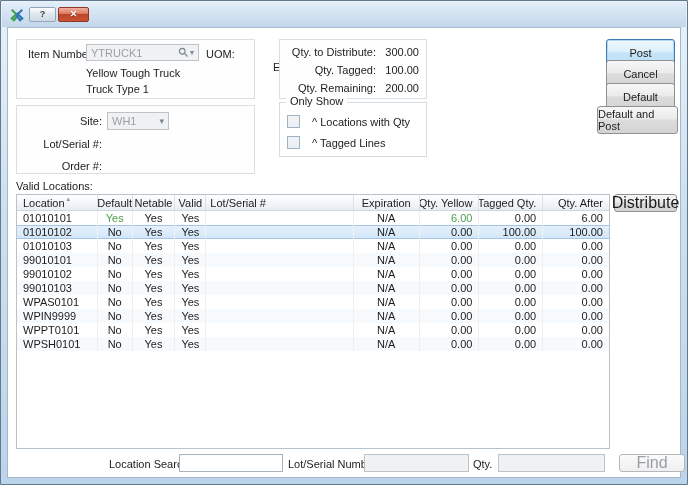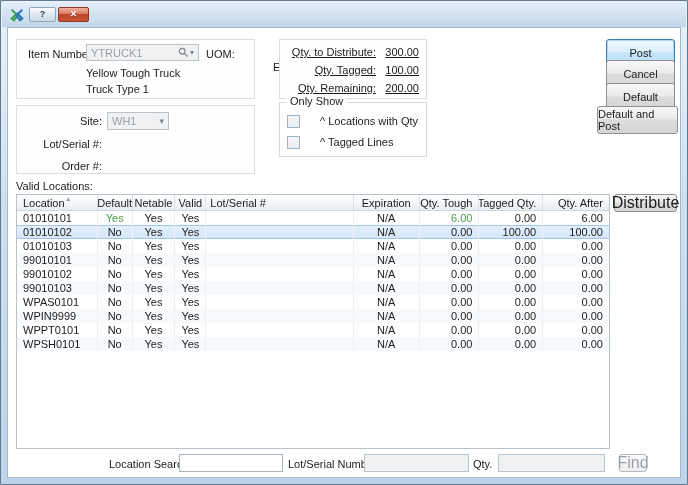--- a/index.html
+++ b/index.html
@@ -39,27 +39,27 @@
     position:absolute; background:#f0f1f2; border:1px solid #bcc3c9; color:#9aa0a6;
     display:flex; align-items:center; padding:0 4px;
   }
   .enabled-input{
     position:absolute; background:#ffffff; border:1px solid #a9b4bd; color:#1c1c1c;
     display:flex; align-items:center; padding:0 4px;
   }
   .lookup{ margin-left:auto; display:flex; align-items:center; gap:1px; }
   .dd-arrow{ margin-left:auto; color:#7b8794; font-size:9px; }
   
-  .qty-row{ display:flex; height:18px; align-items:center; padding:0 7px 0 4px;text-decoration:underline; }
+  .qty-row{ display:flex; height:18px; align-items:center; padding:0 7px 0 4px; }
   .qty-row .ql{ flex:0 0 92px; text-align:right; }
   .qty-row .qv{ flex:1 1 auto; text-align:right; }
   
   .groupbox{ position:absolute; border:1px solid #d6dbe0; }
   .legend{ position:absolute; top:-8px; left:6px; background:#ffffff; padding:0 4px; }
-  .chk-row{ position:absolute; display:flex; align-items:flex-start; gap:20px; }
+  .chk-row{ position:absolute; display:flex; align-items:center; gap:12px; }
   .checkbox{ width:13px; height:13px; border:1px solid #9fb2c1;
     background:linear-gradient(180deg,#f2f5f8,#e9eef3); }
   
   .btn{
     position:absolute; height:28px; display:flex; align-items:center; justify-content:center;
     border:1px solid #8e9093; border-radius:3px; color:#1c1c1c;
     background:linear-gradient(180deg,#f7f7f7 0%,#ebebeb 45%,#dcdcdc 50%,#d4d4d4 100%);
     cursor:default;
   }
   .btn-default-action{
@@ -174,21 +174,21 @@
 
     <span class="lbl" style="left:8px;top:152px;">Valid Locations:</span>
     <div class="table">
       <div class="thead">
           <div class="cell c1">Location<span class="sort">▴</span></div>
           <div class="cell c2">Default</div>
           <div class="cell c3">Netable</div>
           <div class="cell c4">Valid</div>
           <div class="cell c5">Lot/Serial #</div>
           <div class="cell c6">Expiration</div>
-          <div class="cell c7">Qty. Tough</div>
+          <div class="cell c7">Qty. Yellow</div>
           <div class="cell c8">Tagged Qty.</div>
           <div class="cell c9">Qty. After</div>
         </div>
       <div>
           <div class="trow">
             <div class="cell c1">01010101</div>
             <div class="cell c2 green">Yes</div>
             <div class="cell c3">Yes</div>
             <div class="cell c4">Yes</div>
             <div class="cell c5"></div>
@@ -305,16 +305,16 @@
       <span></span>
     </div>
     <span class="lbl" style="left:280px;top:430px;">Lot/Serial Number:</span>
     <div class="disabled-input" style="left:356px;top:426px;width:105px;height:18px;">
       <span></span>
     </div>
     <span class="lbl" style="left:465px;top:430px;">Qty.</span>
     <div class="disabled-input" style="left:490px;top:426px;width:107px;height:18px;">
       <span></span>
     </div>
-    <div class="btn btn-sm btn-disabled" style="left:611px;top:426px;width:28px;">Find</div>
+    <div class="btn btn-sm btn-disabled" style="left:611px;top:426px;width:66px;">Find</div>
 
   </div>
 </div>
 
 </body></html>

